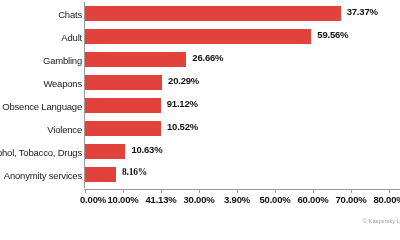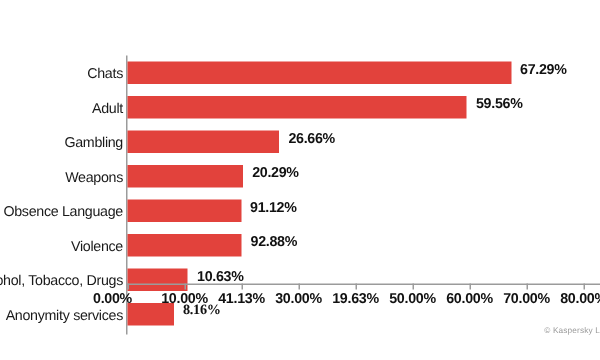--- a/index.html
+++ b/index.html
@@ -23,21 +23,20 @@
     background: #ffffff;
   }
 
   
   .plot {
     position: absolute;
     left: 0;
     top: 0;
     width: 400px;
     height: 139px;
-    margin-top: 35px;
   }
 
   .axis-line {
     position: absolute;
     left: 84px;
     top: 2px;
     width: 1px;
     height: 186px;
     background: #9b9b9b;
   }
@@ -142,21 +141,21 @@
 <div id="chart-root">
 
   <div class="plot">
     <div class="axis-line"></div>
     <div class="rows">
         <div class="row">
           <div class="cat-label">Chats</div>
           <div class="bar-wrap">
             <div class="bar" style="width: 255.702px; background: rgb(226, 66, 60);"></div>
           </div>
-          <div class="val-label" style="left: 346.702px;">67.29%</div>
+          <div class="val-label" style="left: 346.702px;">37.37%</div>
         </div>
         <div class="row">
           <div class="cat-label">Adult</div>
           <div class="bar-wrap">
             <div class="bar" style="width: 226.328px; background: rgb(226, 66, 60);"></div>
           </div>
           <div class="val-label" style="left: 317.328px;">59.56%</div>
         </div>
         <div class="row">
           <div class="cat-label">Gambling</div>
@@ -177,21 +176,21 @@
           <div class="bar-wrap">
             <div class="bar" style="width: 75.734px; background: rgb(226, 66, 60);"></div>
           </div>
           <div class="val-label" style="left: 166.734px;">91.12%</div>
         </div>
         <div class="row">
           <div class="cat-label">Violence</div>
           <div class="bar-wrap">
             <div class="bar" style="width: 76px; background: rgb(226, 66, 60);"></div>
           </div>
-          <div class="val-label" style="left: 167px;">92.88%</div>
+          <div class="val-label" style="left: 167px;">10.52%</div>
         </div>
         <div class="row">
           <div class="cat-label">Alcohol, Tobacco, Drugs</div>
           <div class="bar-wrap">
             <div class="bar" style="width: 40.394px; background: rgb(226, 66, 60);"></div>
           </div>
           <div class="val-label" style="left: 131.394px; text-align: right;">10.63%</div>
         </div>
         <div class="row">
           <div class="cat-label">Anonymity services</div>
@@ -199,29 +198,29 @@
             <div class="bar" style="width: 31.008px; background: rgb(226, 66, 60);"></div>
           </div>
           <div class="val-label" style="left: 122.008px; font-family: Liberation Serif, serif;">8.16%</div>
         </div>
       </div>
   </div>
 
   <div class="xaxis">
     <div class="xaxis-line"></div>
   <div class="tick" style="left: 85px;"></div>
-      <div class="tick-label" style="left: 75px;">0.00%</div>
+      <div class="tick-label" style="left: 93px;">0.00%</div>
       <div class="tick" style="left: 123px;"></div>
       <div class="tick-label" style="left: 123px; text-align: center;">10.00%</div>
       <div class="tick" style="left: 161px;"></div>
       <div class="tick-label" style="left: 161px;">41.13%</div>
       <div class="tick" style="left: 199px;"></div>
       <div class="tick-label" style="left: 199px;">30.00%</div>
       <div class="tick" style="left: 237px;"></div>
-      <div class="tick-label" style="left: 237px;">19.63%</div>
+      <div class="tick-label" style="left: 237px;">3.90%</div>
       <div class="tick" style="left: 275px;"></div>
       <div class="tick-label" style="left: 275px;">50.00%</div>
       <div class="tick" style="left: 313px;"></div>
       <div class="tick-label" style="left: 313px;">60.00%</div>
       <div class="tick" style="left: 351px;"></div>
       <div class="tick-label" style="left: 351px;">70.00%</div>
       <div class="tick" style="left: 389px;"></div>
       <div class="tick-label" style="left: 389px;">80.00%</div>
     </div>
 

